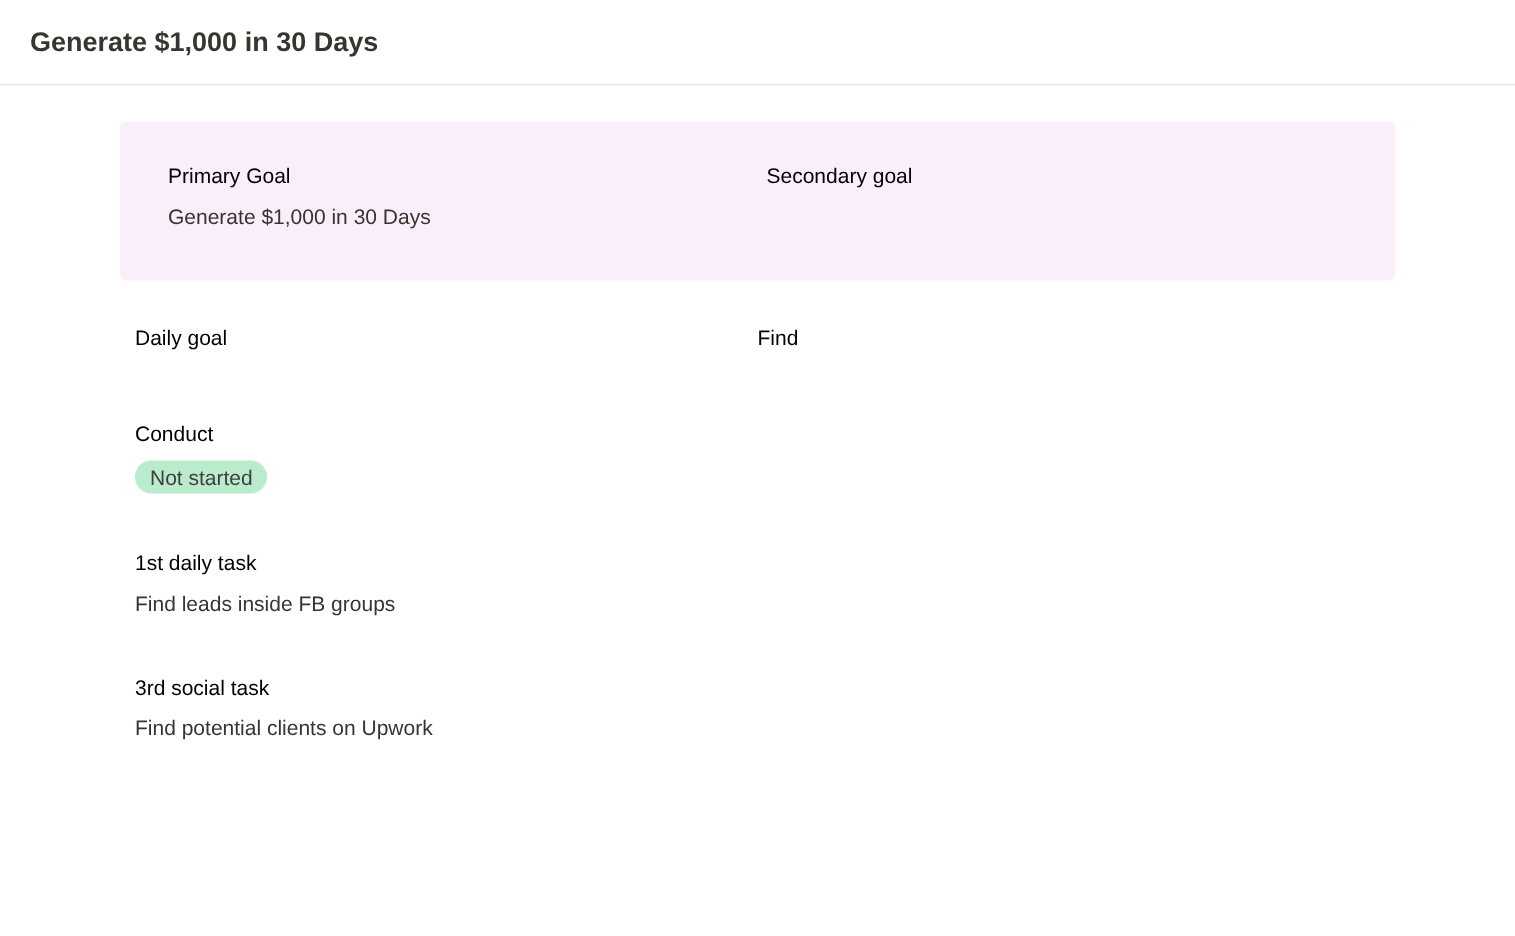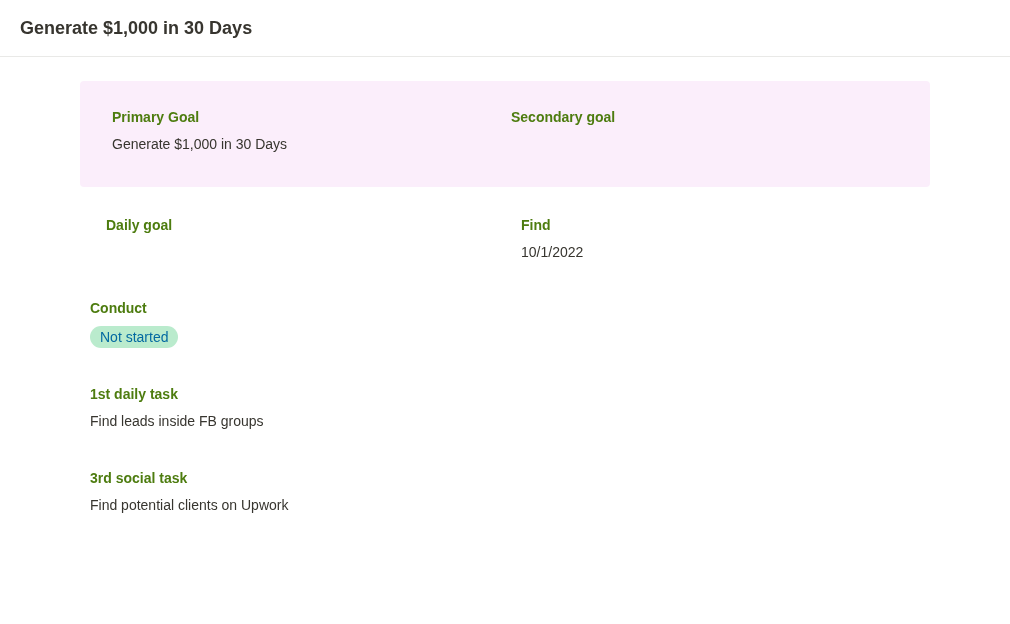--- a/index.html
+++ b/index.html
@@ -35,48 +35,47 @@
       gap: 0;
     }
     .goals-col {
       flex: 1;
     }
     .goals-col-right {
       padding-left: 12px;
     }
     .label {
       font-size: 14px;
-      font-weight: 700;
-      color: #4d7c0f;
+      font-weight: 400;
+      color: #000000;
       margin-bottom: 10px;
     }
     .value {
       font-size: 14px;
       font-weight: 400;
       color: #37352f;
       line-height: 1.4;
     }
     .details {
       padding: 30px 10px 0 10px;
     }
     .details-row {
       display: flex;
       margin-bottom: 38px;
     }
     .details-col {
       flex: 1;
-      margin-left: 16px;
     }
     .details-col-right {
       padding-left: 0px;
     }
     .status-badge {
       display: inline-block;
       background: #baebcd;
-      color: #0369a1;
+      color: #404040;
       font-size: 14px;
       font-weight: 400;
       padding: 3px 10px;
       border-radius: 14px;
     }
     .task-block {
       margin-bottom: 38px;
     }
     .task-block:last-child {
       margin-bottom: 0;
@@ -102,21 +101,20 @@
   </div>
 
   <div class="details">
 
     <div class="details-row">
       <div class="details-col">
         <div class="label">Daily goal</div>
       </div>
       <div class="details-col details-col-right">
         <div class="label">Find</div>
-        <div class="value">10/1/2022</div>
       </div>
     </div>
 
     <div class="task-block">
       <div class="label">Conduct</div>
       <div>
         <span class="status-badge">Not started</span>
       </div>
     </div>
 

